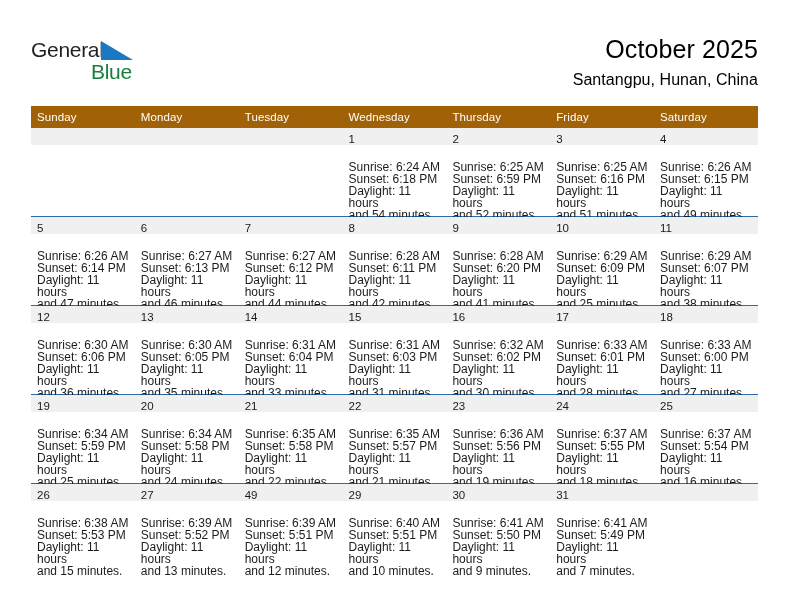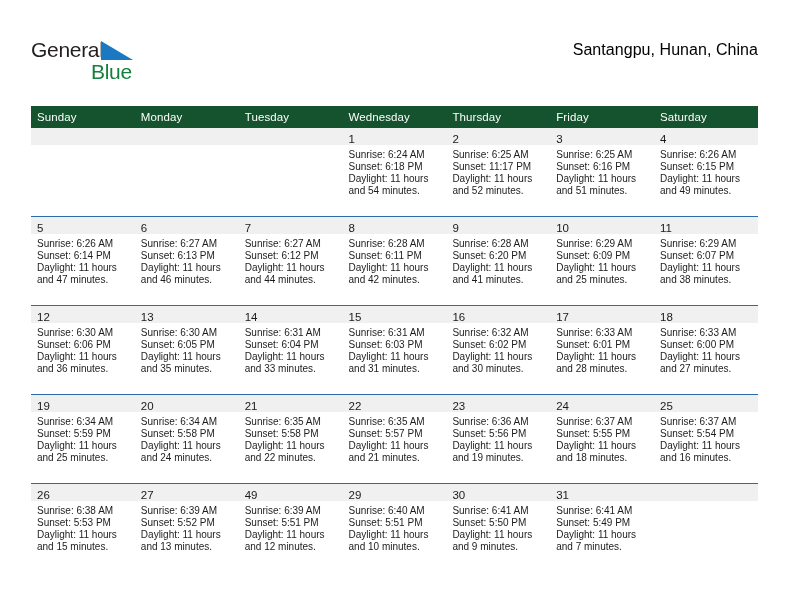--- a/index.html
+++ b/index.html
@@ -90,21 +90,21 @@
   
   .calendar {
     position: absolute;
     left: 31px;
     top: 106px;
     width: 727px;
     border-collapse: collapse;
     table-layout: fixed;
   }
   .calendar th {
-    background: #14532d;
+    background: #a16207;
     color: #ffffff;
     font-size: 11.5px;
     font-weight: normal;
     text-align: left;
     padding: 4px 0 4px 6px;
     height: 14px;
     letter-spacing: 0.1px;
   }
   .calendar td {
     vertical-align: top;
@@ -126,24 +126,25 @@
     box-sizing: border-box;
     padding: 1px 0 0 6px;
   }
   .daynum {
     font-size: 11.5px;
     line-height: 14px;
     color: #1a1a1a;
   }
   .dayinfo {
     padding: 4px 6px 0 6px;
-    font-size: 10px;
+    font-size: 12px;
     line-height: 12.1px;
     color: #1c1c1c;
     white-space: pre-line;
+    margin-top: 12px;
   }
   .dayinfo .line {
     display: block;
   }
   .empty .daynum-band {
     background: #f0f0f0;
   }
 </style>
 </head>
 <body>
@@ -152,20 +153,21 @@
 
   <div class="header">
 
     <div class="logo">
       <span class="logo-general">General</span>
       <span class="logo-triangle"></span>
       <span class="logo-blue">Blue</span>
     </div>
 
     <div class="title-block">
+      <div class="month-title">October 2025</div>
       <div class="location-sub">Santangpu, Hunan, China</div>
     </div>
 
   </div>
 
   <table class="calendar">
     <thead>
       <tr>
         <th>Sunday</th>
         <th>Monday</th>
@@ -195,21 +197,21 @@
           </td>
           <td>
             <div class="daycell">
               <div class="daynum-band"><span class="daynum">1</span></div>
               <div class="dayinfo"><span class="line">Sunrise: 6:24 AM</span><span class="line">Sunset: 6:18 PM</span><span class="line">Daylight: 11 hours</span><span class="line">and 54 minutes.</span></div>
             </div>
           </td>
           <td>
             <div class="daycell">
               <div class="daynum-band"><span class="daynum">2</span></div>
-              <div class="dayinfo"><span class="line">Sunrise: 6:25 AM</span><span class="line">Sunset: 11:17 PM</span><span class="line">Daylight: 11 hours</span><span class="line">and 52 minutes.</span></div>
+              <div class="dayinfo"><span class="line">Sunrise: 6:25 AM</span><span class="line">Sunset: 6:59 PM</span><span class="line">Daylight: 11 hours</span><span class="line">and 52 minutes.</span></div>
             </div>
           </td>
           <td>
             <div class="daycell">
               <div class="daynum-band"><span class="daynum">3</span></div>
               <div class="dayinfo"><span class="line">Sunrise: 6:25 AM</span><span class="line">Sunset: 6:16 PM</span><span class="line">Daylight: 11 hours</span><span class="line">and 51 minutes.</span></div>
             </div>
           </td>
           <td>
             <div class="daycell">

